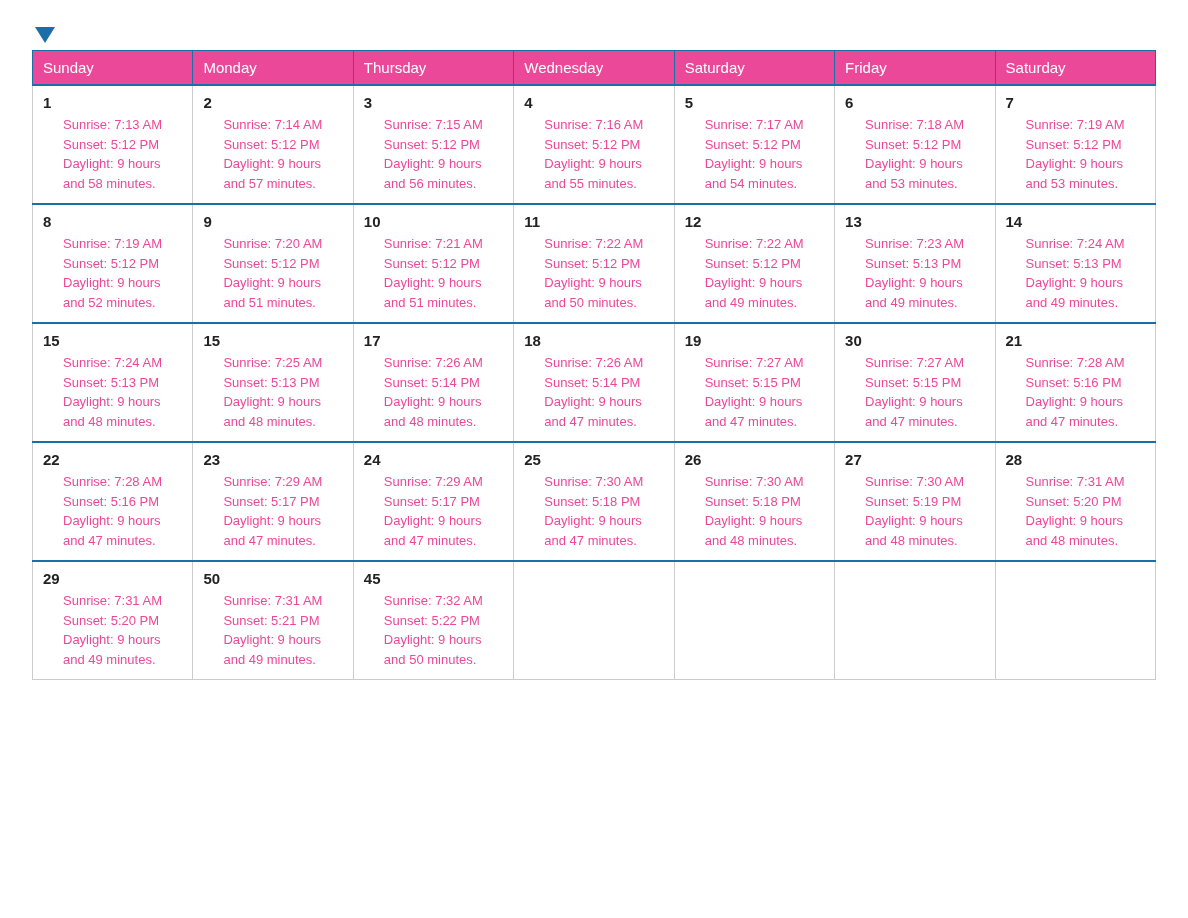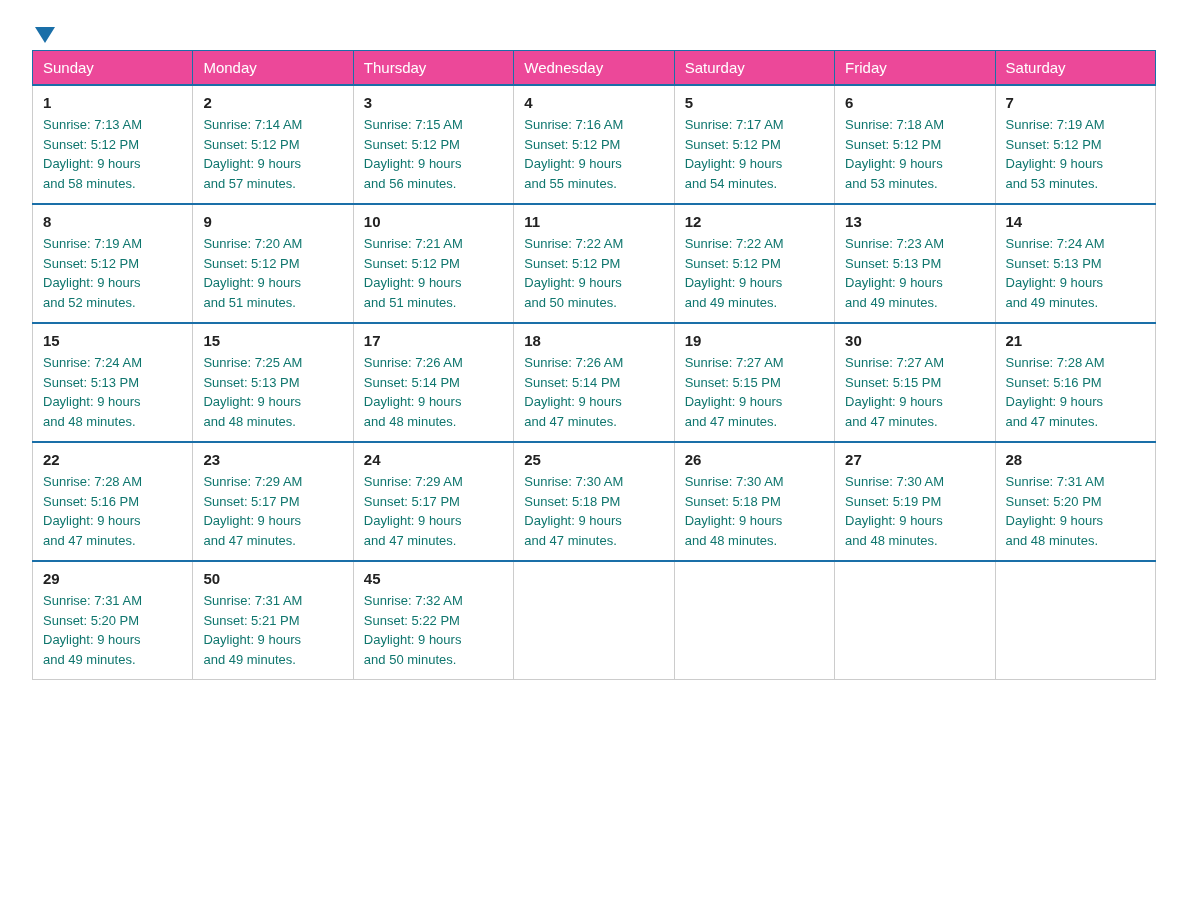--- a/index.html
+++ b/index.html
@@ -84,21 +84,22 @@
     }
     .day-number {
       font-size: 15px;
       font-weight: bold;
       margin-bottom: 4px;
       display: block;
     }
     .day-info {
       font-size: 13px;
       line-height: 1.5;
-      color: #0f766e;
+      color: #ec4899;
+      margin-left: 20px;
     }
     .empty-cell {
       border-top: 2px solid #1a6fa8;
       background: #fff;
     }
   </style>
 </head>
 <body>
 
 <div class="header-area">

